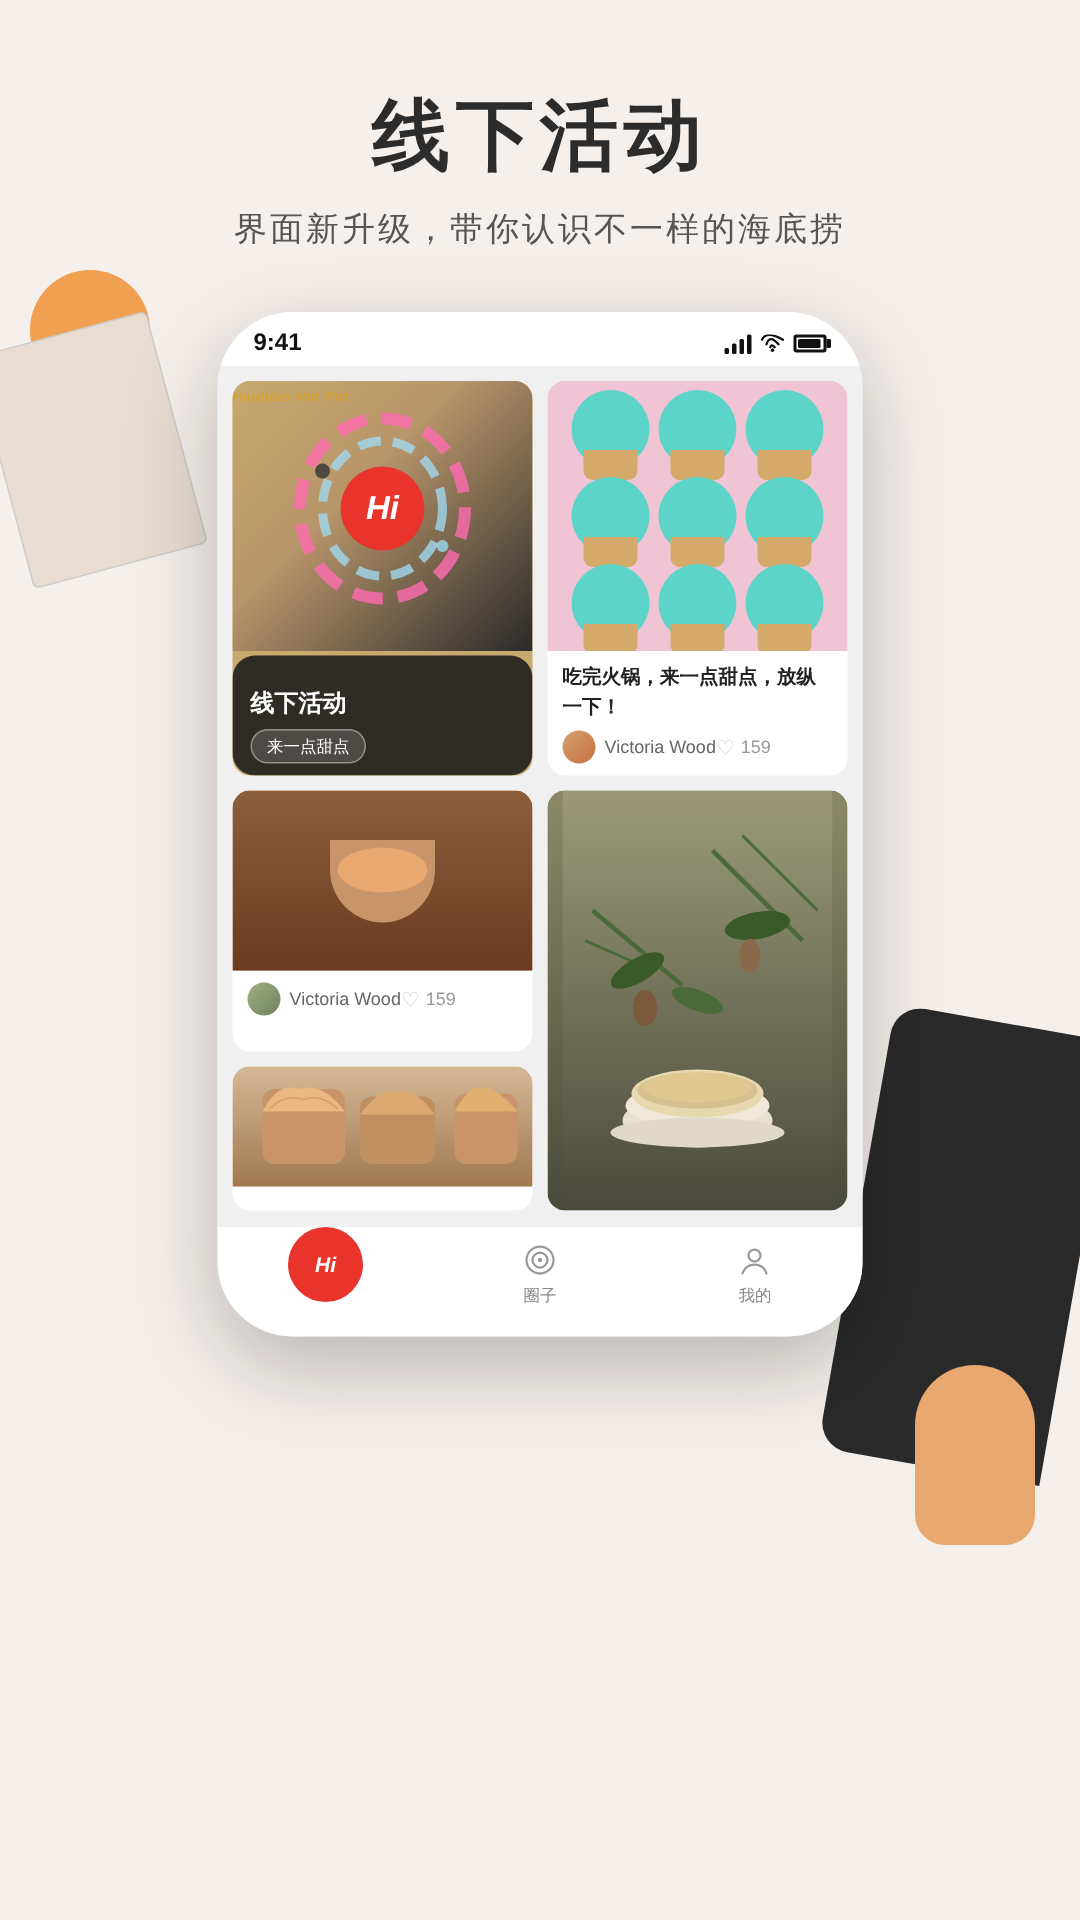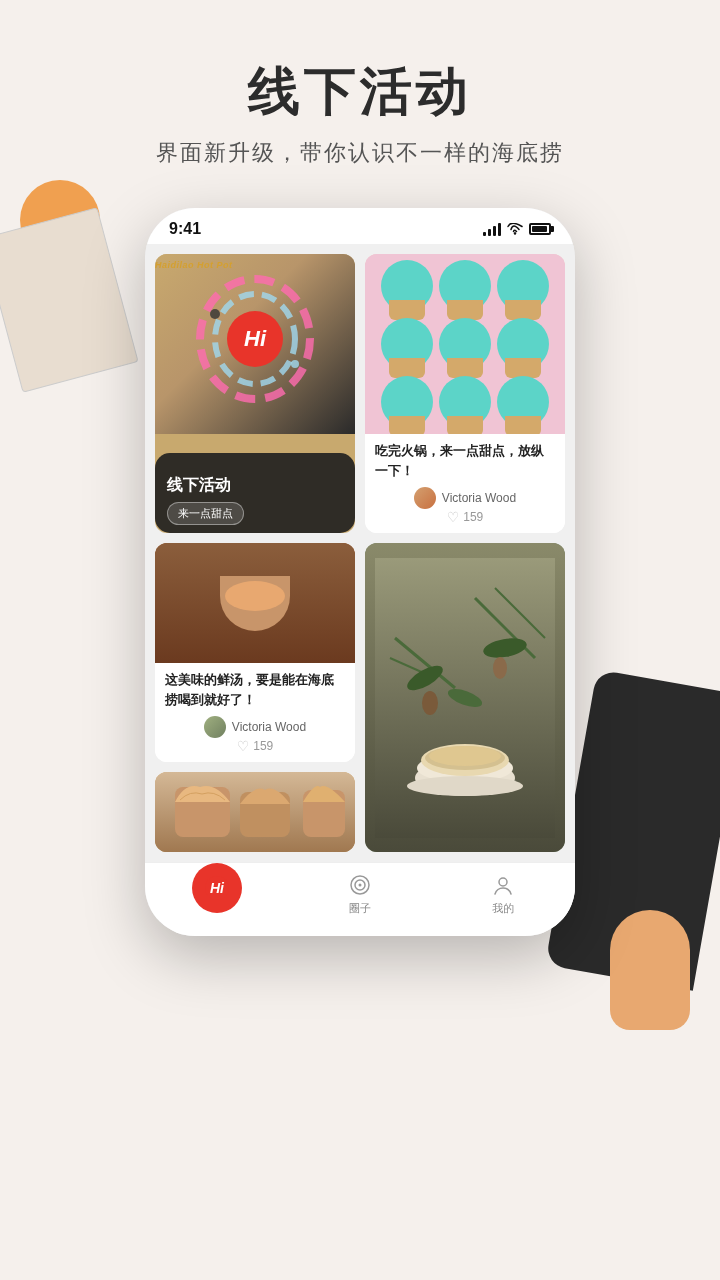--- a/index.html
+++ b/index.html
@@ -251,22 +251,20 @@
       font-size: 13px;
       font-weight: 600;
       color: #222;
       line-height: 1.5;
       margin-bottom: 6px;
       font-family: Liberation Mono, monospace;
     }
     .card-meta {
       display: flex;
       align-items: center;
-      justify-content: space-between;
-      flex-direction: column;
     }
     .card-author {
       display: flex;
       align-items: center;
       gap: 6px;
       font-size: 12px;
       color: #666;
     }
     .avatar-small {
       width: 22px;
@@ -592,21 +590,20 @@
 
         <div class="card card-soup">
           <div class="soup-img">
             <div class="soup-bowl">
               <div class="soup-bowl-visual">
                 <div class="soup-content"></div>
               </div>
             </div>
           </div>
           <div class="card-text-area">
-            <div class="card-title">这美味的鲜汤，要是能在海底捞喝到就好了！</div>
             <div class="card-meta">
               <div class="card-author">
                 <div class="avatar-small" style="background: linear-gradient(135deg, #a0b080, #708060);"></div>
                 <span>Victoria Wood</span>
               </div>
               <div class="like-count">
                 <span class="heart-icon">♡</span>
                 <span>159</span>
               </div>
             </div>

